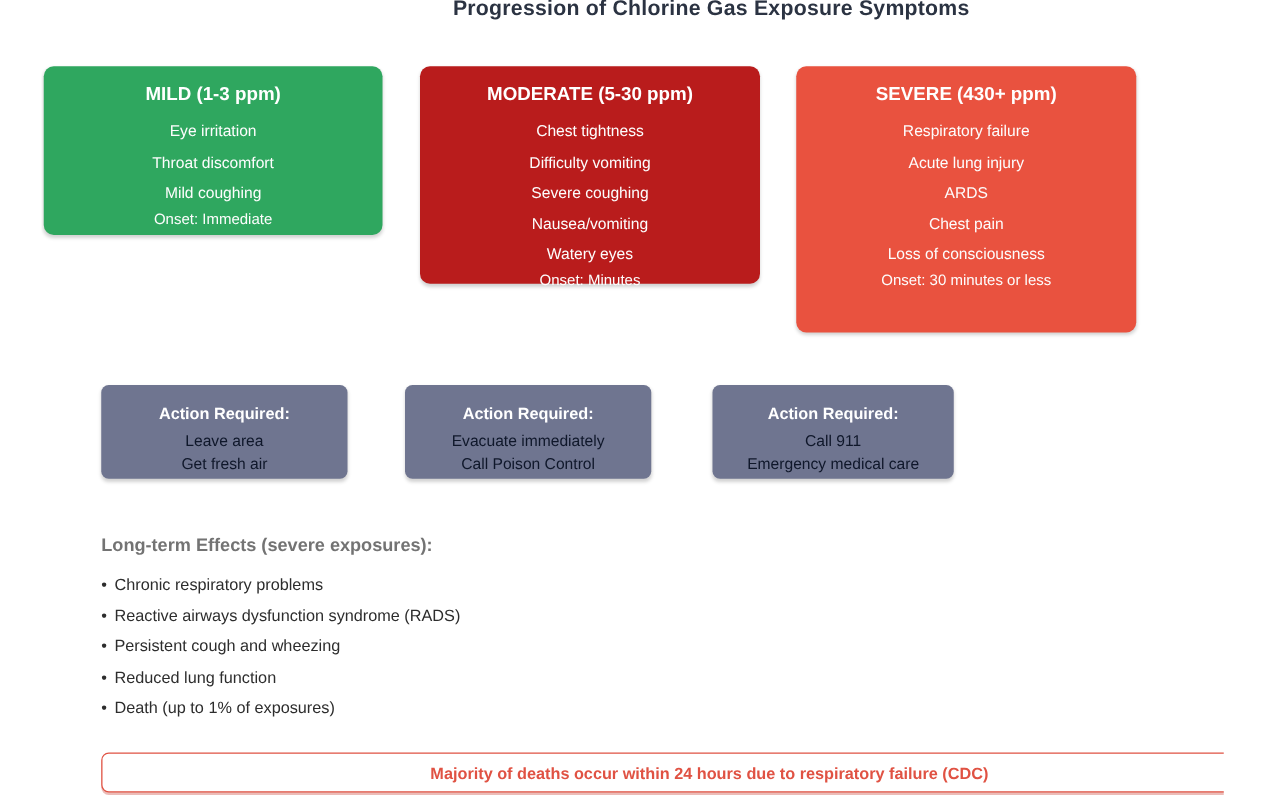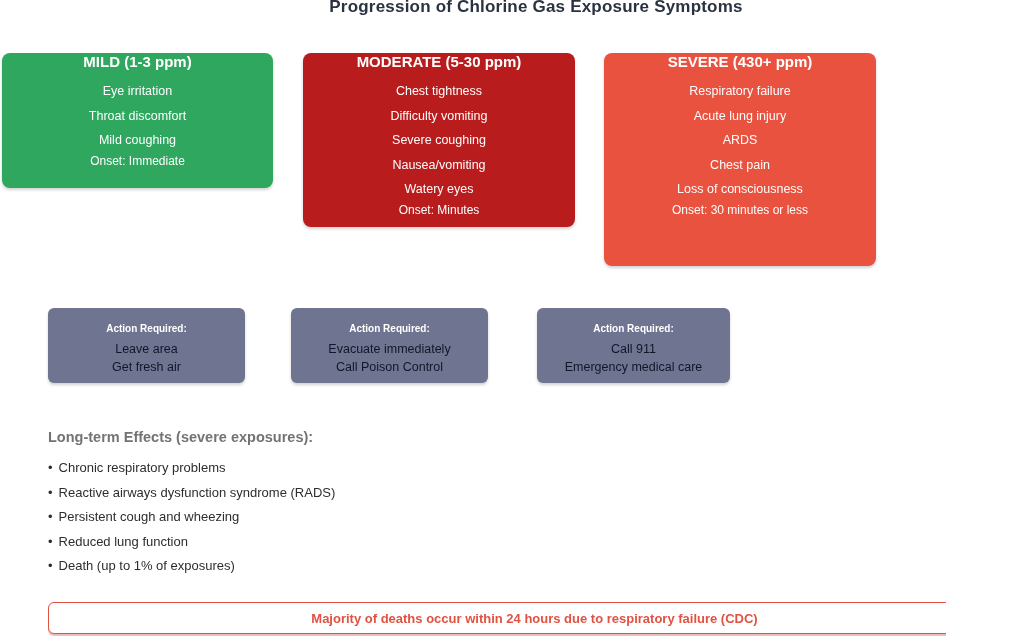--- a/index.html
+++ b/index.html
@@ -3,20 +3,21 @@
 <meta charset="utf-8">
 <style>
   html, body { margin: 0; padding: 0; background: #ffffff; }
   .canvas {
     position: relative;
     width: 946px;
     height: 639px;
     background: #ffffff;
     font-family: "Liberation Sans", sans-serif;
     overflow: hidden;
+    margin-left: 33px;
   }
   .page-title {
     position: absolute;
     top: -3px;
     left: 48px;
     width: 976px;
     text-align: center;
     font-size: 17px;
     font-weight: bold;
     color: #2b3342;
@@ -26,20 +27,21 @@
     position: absolute;
     border-radius: 8px;
     color: #ffffff;
     text-align: center;
     box-shadow: 0 2px 3px rgba(0,0,0,0.18);
   }
   .sev-box.mild     { left: 2px;   top: 53px; width: 271px; height: 135px; background: #2fa75f; }
   .sev-box.moderate { left: 303px; top: 53px; width: 272px; height: 174px; background: #b91c1c; }
   .sev-box.severe   { left: 604px; top: 53px; width: 272px; height: 213px; background: #e9523f; }
   .sev-title {
+    padding-top: 14px;
     font-size: 15px;
     font-weight: bold;
     margin-bottom: 9px;
   }
   .sym {
     font-size: 12.5px;
     line-height: 24.5px;
     color: #fdfdfd;
   }
   .sym.bold { font-weight: bold; font-size: 13px; }
@@ -56,21 +58,21 @@
     border-radius: 6px;
     color: #ffffff;
     text-align: center;
     box-shadow: 0 2px 3px rgba(0,0,0,0.18);
   }
   .action-box.a1 { left: 48px;  width: 197px; }
   .action-box.a2 { left: 291px; width: 197px; }
   .action-box.a3 { left: 537px; width: 193px; }
   .action-heading {
     padding-top: 15px;
-    font-size: 10px;
+    font-size: 13px;
     font-weight: bold;
     margin-bottom: 7px;
   }
   .action-line {
     font-size: 12.5px;
     line-height: 17.5px;
     color: #0f172a;
   }
   .longterm-heading {
     position: absolute;

